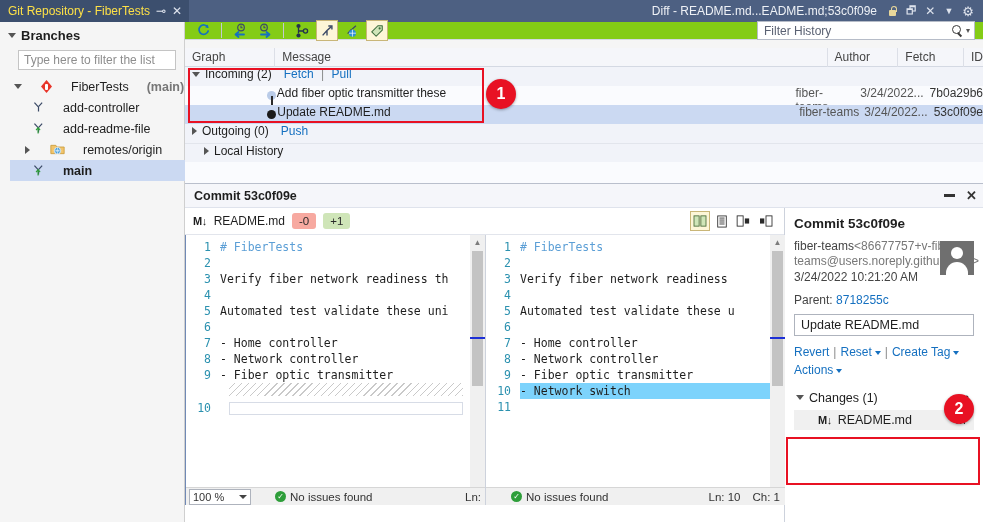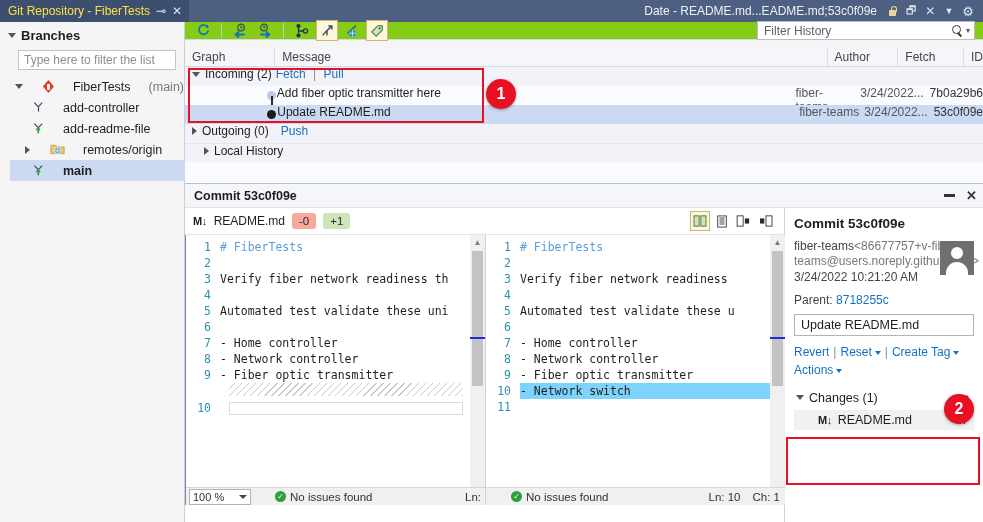--- a/index.html
+++ b/index.html
@@ -68,21 +68,21 @@
     content: ""; position: absolute; left: 1px; top: 0;
     width: 11px; height: 13px; background: #e8352a;
     clip-path: polygon(50% 0, 100% 50%, 50% 100%, 0 50%);
   }
   .repo-ico::after {
     content: ""; position: absolute; left: 5px; top: 3.5px;
     width: 3px; height: 6px; background: #fff; border-radius: 1px;
   }
   .branch-ico { width: 13px; height: 13px; flex: none; }
   .folder-ico { width: 15px; height: 13px; flex: none; }
-  .tnode .muted { color: #777; font-weight: normal; }
+  .tnode .muted { color: #777; font-weight: bold; }
 
   
   .hist-toolbar {
     position: absolute; top: 22px; left: 185px; width: 798px; height: 18px;
     background: #84cc16; border-bottom: 1px solid #d4d9e3;
     display: flex; align-items: center; padding-left: 7px; gap: 3px;
   }
   .tbtn {
     width: 22px; height: 21px; display: flex; align-items: center; justify-content: center;
     cursor: pointer; border: 1px solid transparent;
@@ -264,21 +264,21 @@
 
 <div id="app">
 
   <div class="titlebar">
     <div class="tb-tab">
       <span class="lbl">Git Repository - FiberTests</span>
       <span class="tb-pin">⊸</span>
       <span class="tb-x">✕</span>
     </div>
     <div class="tb-right">
-      <span class="tb-doc-title">Date - README.md...EADME.md;53c0f09e</span>
+      <span class="tb-doc-title">Diff - README.md...EADME.md;53c0f09e</span>
       <span class="ico-lock"></span>
       <span style="font-size:11px">🗗</span>
       <span>✕</span>
       <span style="font-size:9px">▼</span>
       <span style="font-size:13px">⚙</span>
     </div>
   </div>
 
   <div class="sidebar">
     <div class="branches-hdr">
@@ -404,30 +404,30 @@
     <div class="c c-id">ID</div>
   </div>
 
   <div class="hist-body">
 
     <div class="hrow group">
       <div class="gcell" style="width:auto;padding-left:7px">
         <span class="tri tri-down"></span>
         <span class="grp-label">Incoming (2)</span>
       </div>
-      <div style="padding-left:4px">
+      <div style="padding-left:12px">
         <span class="lnk">Fetch</span>
         <span class="sep-pipe">|</span>
         <span class="lnk">Pull</span>
       </div>
     </div>
 
     <div class="hrow">
       <div class="gcell"></div>
-      <div class="mcell">Add fiber optic transmitter here</div>
+      <div class="mcell">Add fiber optic transmitter these</div>
       <div class="acell">fiber-teams</div>
       <div class="dcell">3/24/2022...</div>
       <div class="icell">7b0a29b6</div>
       <span class="graphdot" style="top:5px;background:#b9cbe8"></span>
       <span class="gline" style="top:10px;height:9px;background:#2a2a2a"></span>
     </div>
 
     <div class="hrow sel">
       <div class="gcell"></div>
       <div class="mcell">Update README.md</div>

